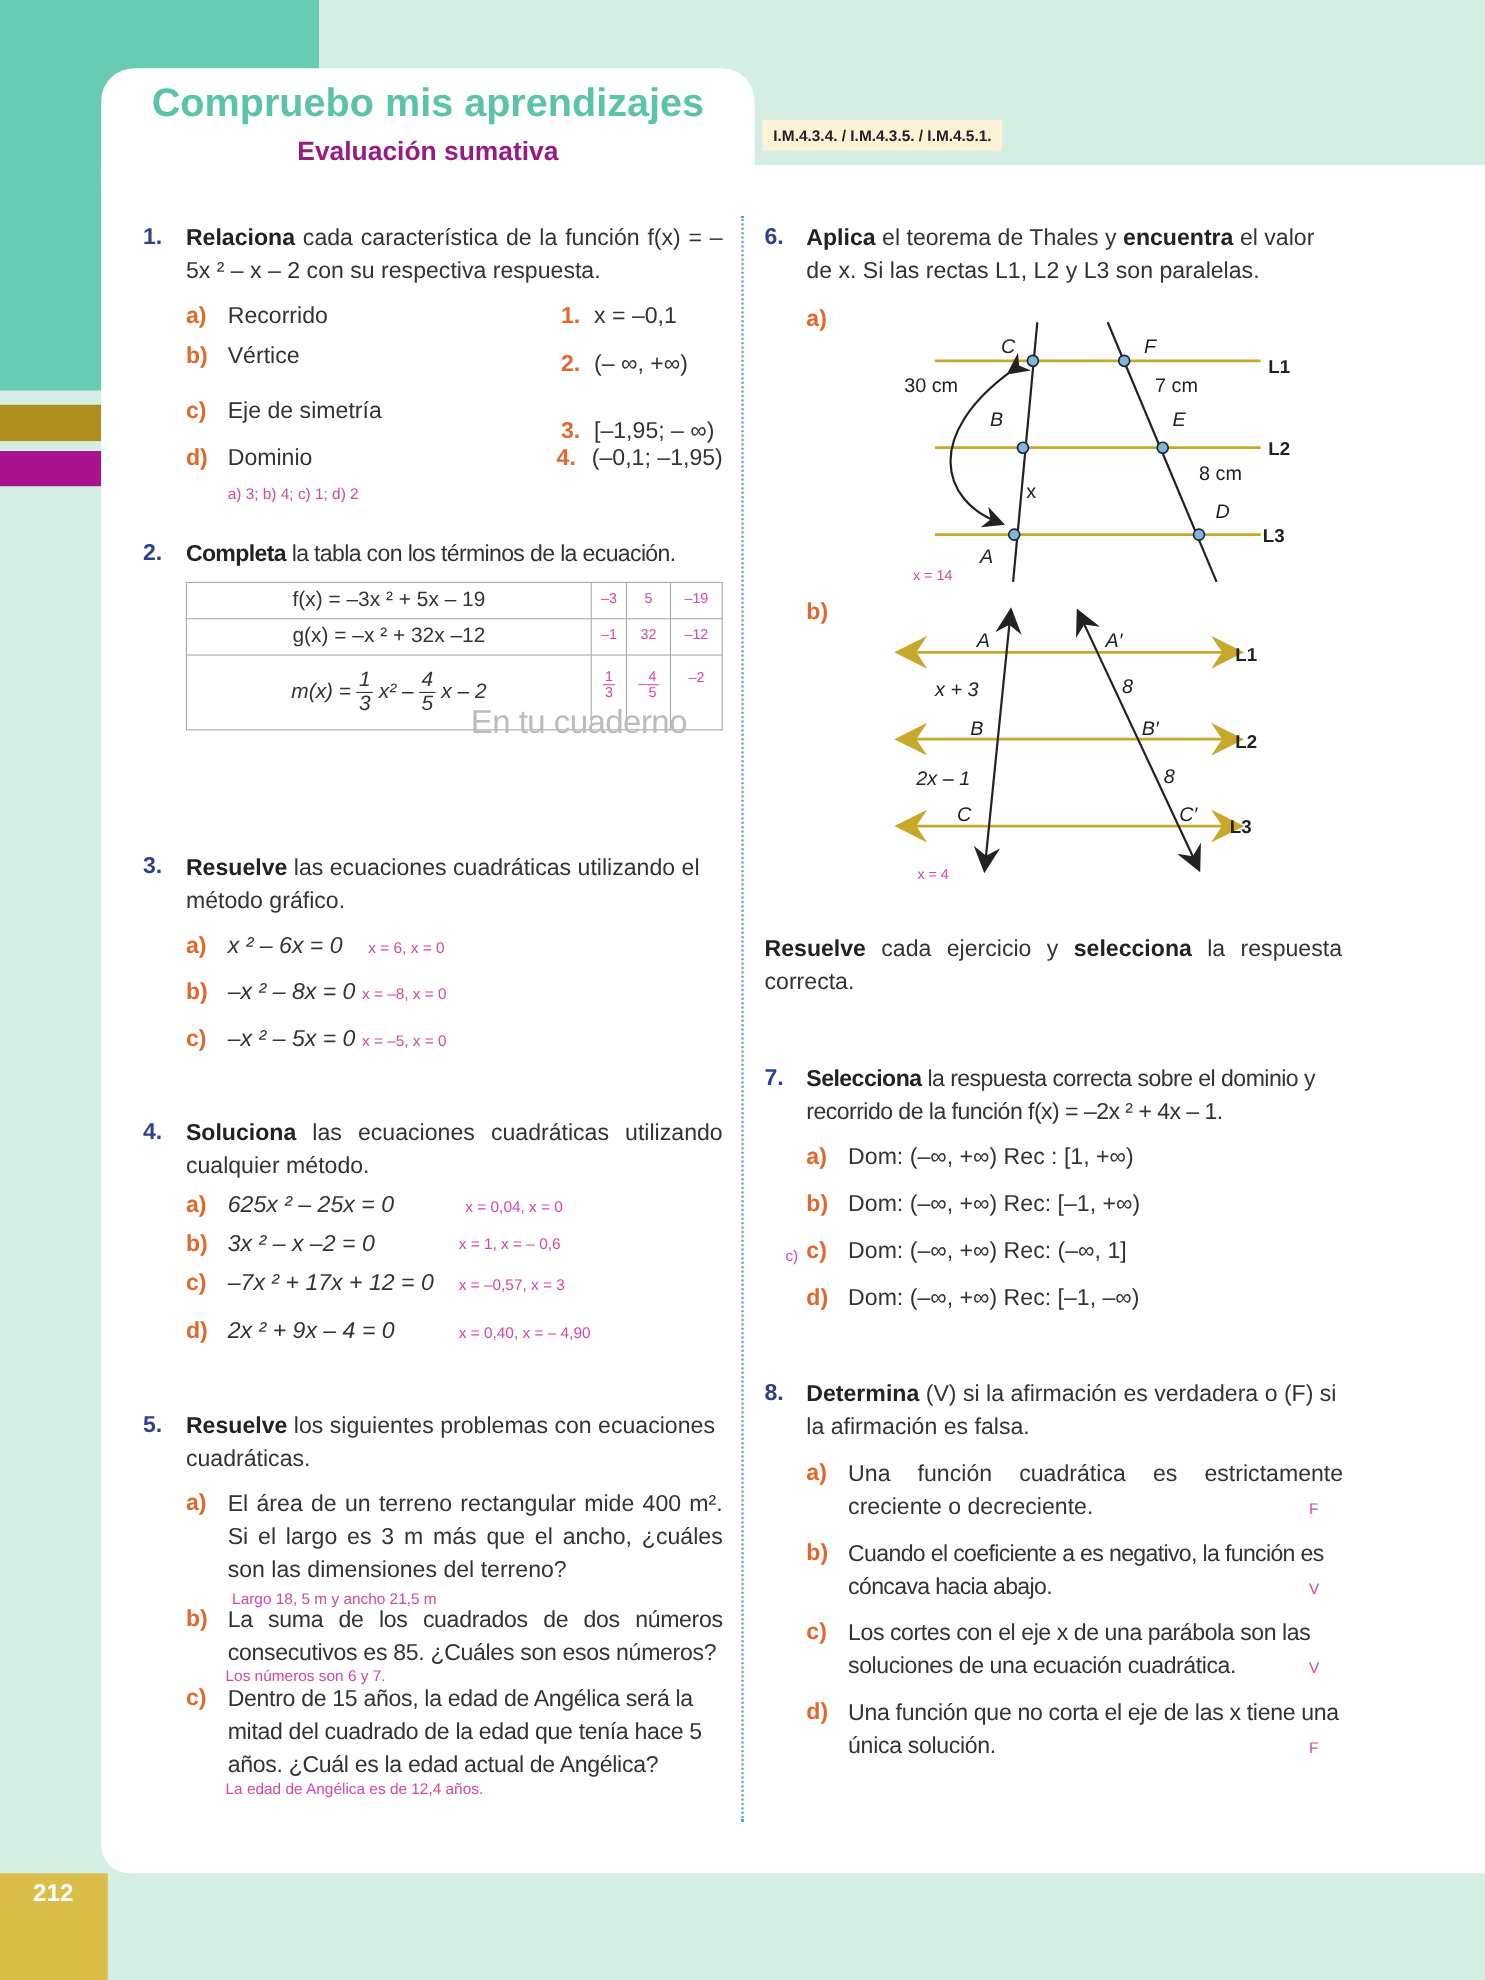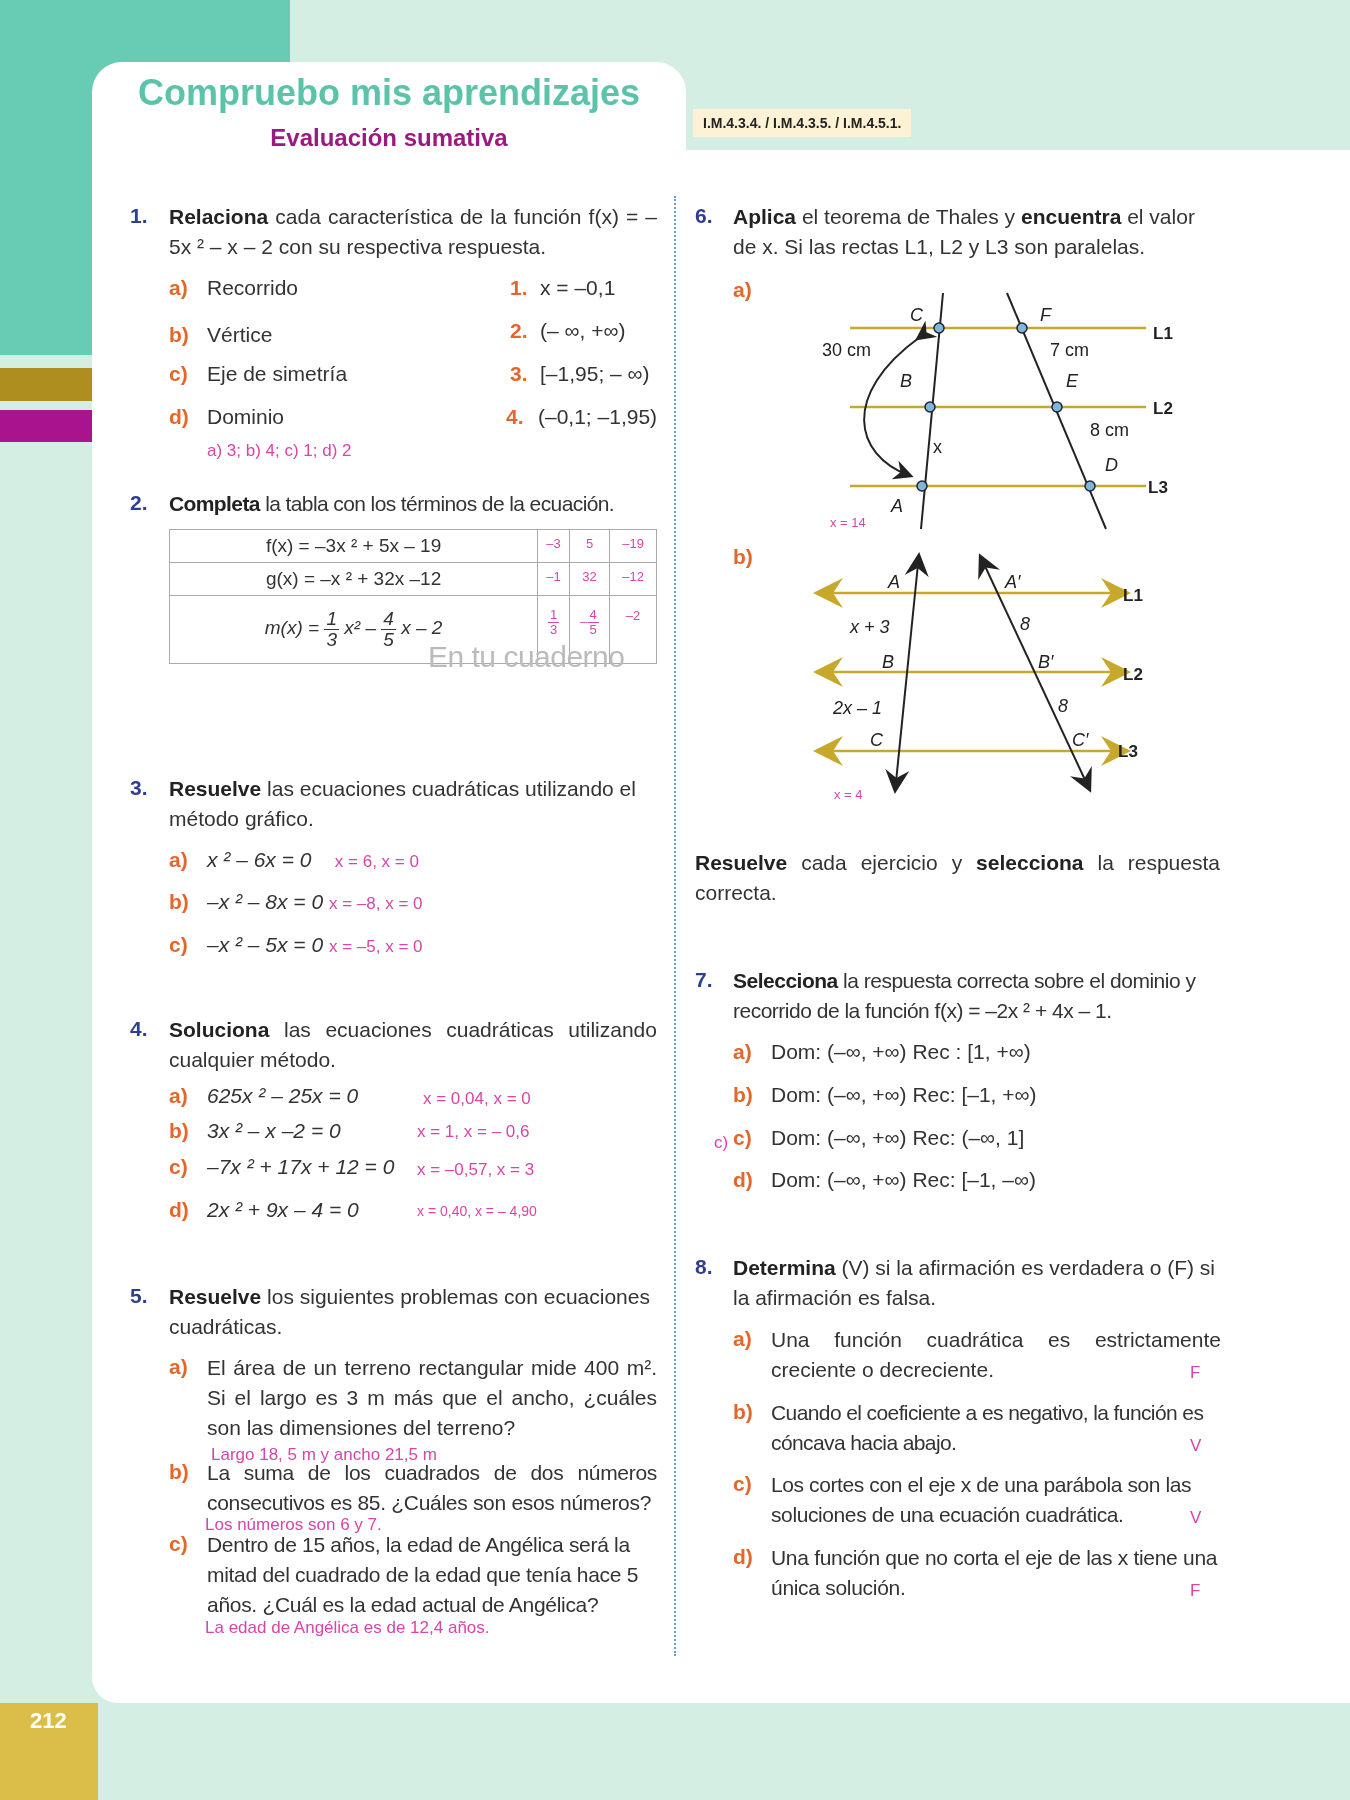--- a/index.html
+++ b/index.html
@@ -35,21 +35,21 @@
     position: absolute; left: 693px; top: 109px; padding: 6px 10px;
     background: #fdf2d6; color: #222; font-size: 14px; font-weight: bold;
     font-family: "Liberation Sans", sans-serif;
   }
   .divider { position: absolute; left: 674px; top: 196px; height: 1460px; border-left: 2px dotted #5b9fd6; }
 
   .q { position: absolute; font-size: 21px; line-height: 30px; color: #333; font-family: "Liberation Sans", sans-serif; }
   .qnum { position: absolute; color: #2f3f8f; font-weight: bold; font-size: 21px; font-family: "Liberation Sans", sans-serif; }
   .b { font-weight: bold; color: #222; }
   .lbl { color: #e4662a; font-weight: bold; font-size: 21px; font-family: "Liberation Sans", sans-serif; }
-  .ans { color: #d845a8; font-size: 17px; font-family: "Liberation Sans", sans-serif; }
+  .ans { color: #d845a8; font-size: 14px; font-family: "Liberation Sans", sans-serif; }
   .row { position: absolute; font-size: 21px; font-family: "Liberation Sans", sans-serif; color: #333; white-space: nowrap; }
   .row .lbl { display: inline-block; width: 38px; }
   .justify { text-align: justify; }
   i { font-style: italic; }
 
   table.terms { position: absolute; left: 169px; top: 529px; width: 488px; border-collapse: collapse; font-family: "Liberation Sans", sans-serif; }
   table.terms th { background: #a9138d; color: #fff; font-size: 20px; height: 32px; border: 1px solid #bbb; }
   table.terms td { border: 1px solid #aaa; text-align: center; font-size: 19px; height: 33px; }
   table.terms td.val { color: #d845a8; font-size: 13px; vertical-align: top; padding-top: 6px; }
   .watermark { position: absolute; left: 428px; top: 640px; color: #bbb; font-size: 30px; font-family: "Liberation Sans", sans-serif; letter-spacing: -0.5px; }
@@ -72,26 +72,26 @@
 <div class="subtitle">Evaluación sumativa</div>
 <div class="code-badge">I.M.4.3.4. / I.M.4.3.5. / I.M.4.5.1.</div>
 <div class="divider"></div>
 
 <div class="qnum" style="left:130px;top:204px;">1.</div>
 <div class="q justify" style="left:169px;top:202px;width:488px;">
   <span class="b">Relaciona</span>
   <span>cada característica de la función f(x) = –5x ² – x – 2 con su respectiva respuesta.</span>
 </div>
 <div class="row" style="left:169px;top:276px;"><span class="lbl">a)</span><span>Recorrido</span></div>
-<div class="row" style="left:169px;top:323px;"><span class="lbl">b)</span><span>Vértice</span></div>
+<div class="row" style="left:169px;top:312px;"><span class="lbl">b)</span><span>Vértice</span></div>
 <div class="row" style="left:169px;top:362px;"><span class="lbl">c)</span><span>Eje de simetría</span></div>
 <div class="row" style="left:169px;top:405px;"><span class="lbl">d)</span><span>Dominio</span></div>
 <div class="row" style="left:510px;top:276px;"><span class="lbl" style="width:30px">1.</span><span>x = –0,1</span></div>
 <div class="row" style="left:510px;top:319px;"><span class="lbl" style="width:30px">2.</span><span>(– ∞, +∞)</span></div>
-<div class="row" style="left:510px;top:362px;"><span class="lbl" style="width:30px">3.</span><span>[–1,95; – ∞)</span></div>
+<div class="row" style="left:510px;top:380px;"><span class="lbl" style="width:30px">3.</span><span>[–1,95; – ∞)</span></div>
 <div class="row" style="left:506px;top:405px;"><span class="lbl" style="width:32px">4.</span><span>(–0,1; –1,95)</span></div>
 <div class="ans" style="position:absolute;left:207px;top:441px;">a) 3; b) 4; c) 1; d) 2</div>
 
 <div class="qnum" style="left:130px;top:491px;">2.</div>
 <div class="q" style="left:169px;top:489px;width:500px;letter-spacing:-0.6px;">
   <span class="b">Completa</span>
   <span>la tabla con los términos de la ecuación.</span>
 </div>
 <table class="terms">
   <tbody>

